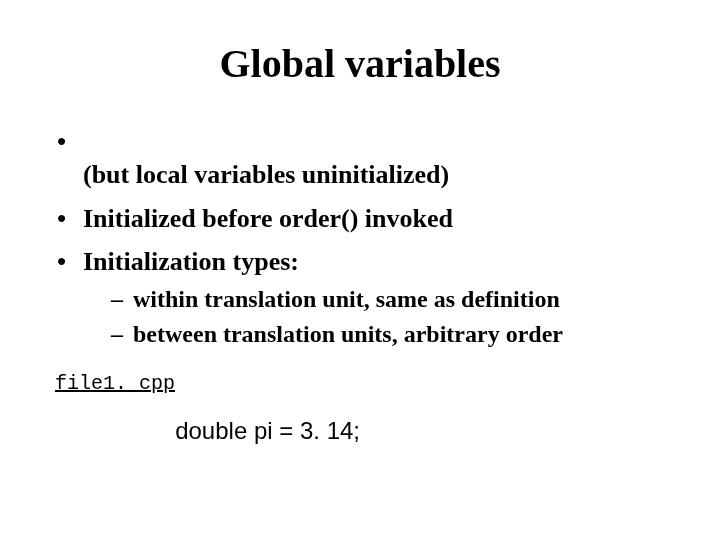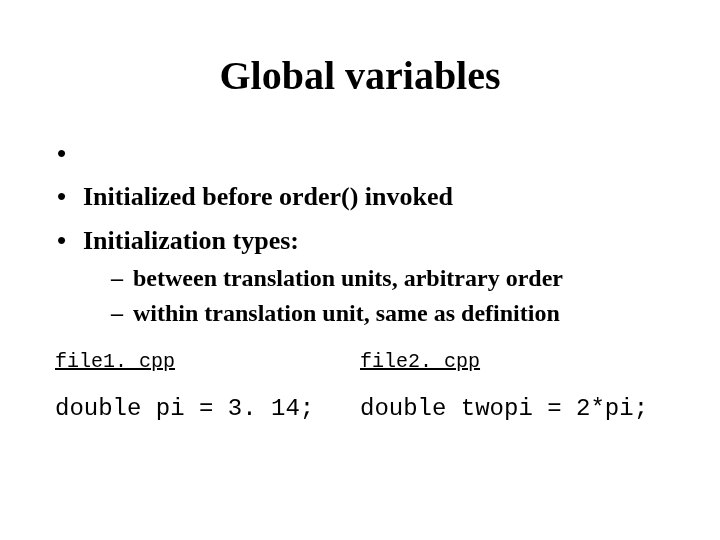--- a/index.html
+++ b/index.html
@@ -9,21 +9,20 @@
     height: 540px;
     background: #fff;
     font-family: "Times New Roman", Times, serif;
     color: #000;
   }
   .slide {
     box-sizing: border-box;
     width: 720px;
     height: 380px;
     padding: 40px 55px 20px 55px;
-    margin-top: 12px;
   }
   .title {
     text-align: center;
     font-size: 40px;
     font-weight: bold;
     margin: 0 0 38px 0;
   }
   ul.level1 {
     list-style: none;
     margin: 0;
@@ -73,57 +72,55 @@
     flex: 0 0 50%;
     box-sizing: border-box;
   }
   .fname {
     font-family: "Courier New", Courier, monospace;
     font-size: 20px;
     text-decoration: underline;
     margin: 0 0 22px 0;
   }
   .code {
-    font-family: Liberation Mono, monospace;
+    font-family: Liberation Sans, sans-serif;
     font-size: 24px;
     white-space: pre;
     margin: 0;
+    text-align: right;
   }
 </style>
 </head>
 <body>
 
 <div class="slide">
 
   <h1 class="title">Global variables</h1>
 
   <ul class="level1">
     <li>
       <br>
+      <span>(but local variables uninitialized)</span>
     </li>
     <li>
       <span>Initialized before order() invoked</span>
     </li>
     <li>
       <span>Initialization types:</span>
       <ul class="level2">
         <li>
-          <span>between translation units, arbitrary order</span>
+          <span>within translation unit, same as definition</span>
         </li>
         <li>
-          <span>within translation unit, same as definition</span>
+          <span>between translation units, arbitrary order</span>
         </li>
       </ul>
     </li>
   </ul>
 
   <div class="code-cols">
     <div class="col">
       <p class="fname">file1. cpp</p>
       <p class="code">double pi = 3. 14;</p>
     </div>
-    <div class="col">
-      <p class="fname">file2. cpp</p>
-      <p class="code">double twopi = 2*pi;</p>
-    </div>
   </div>
 
 </div>
 
 </body></html>

